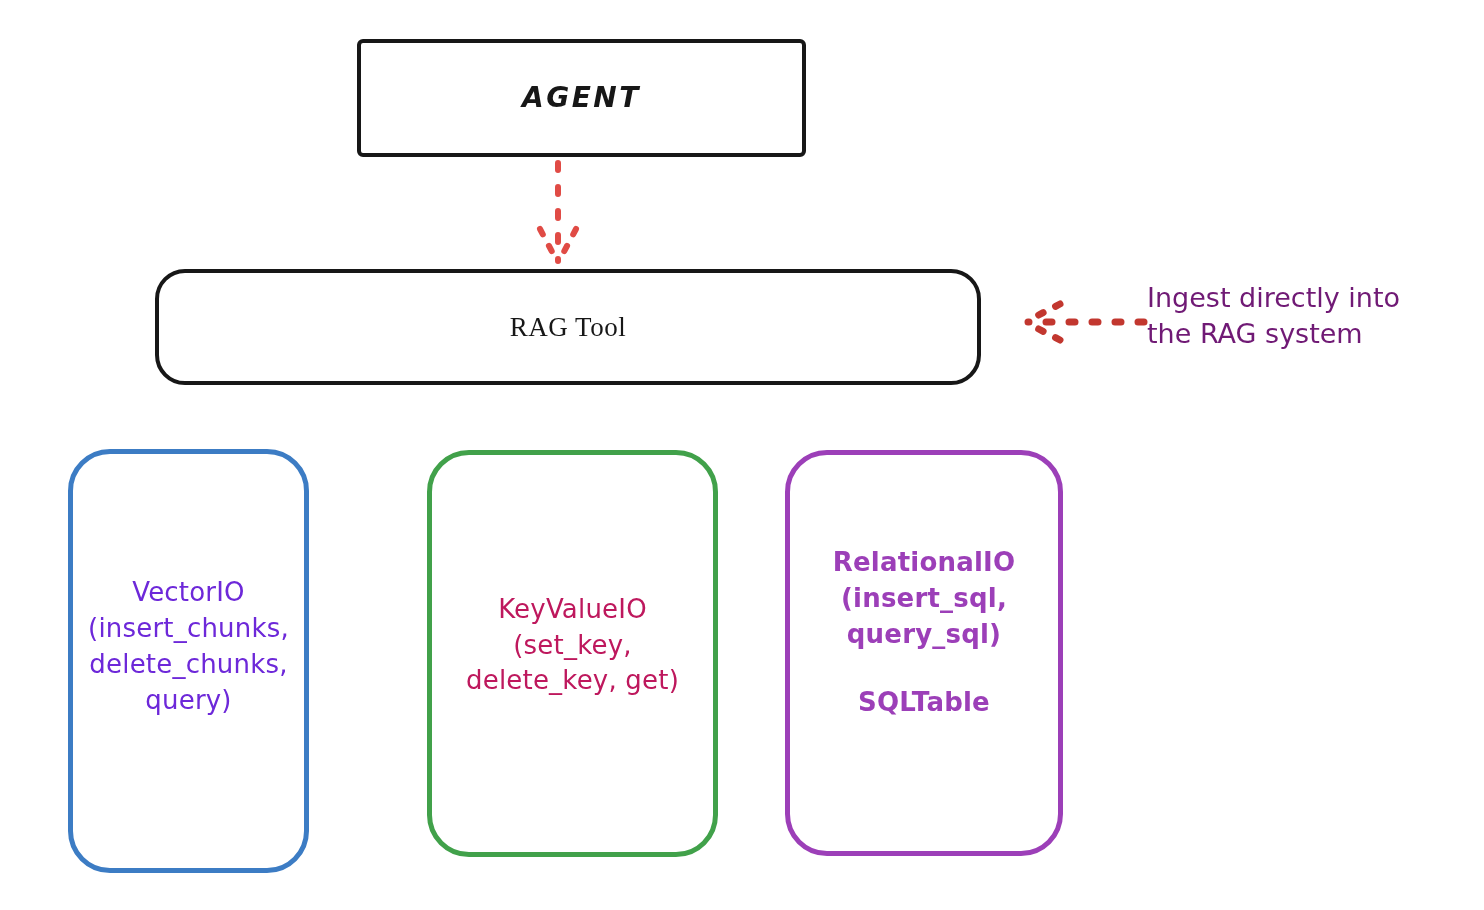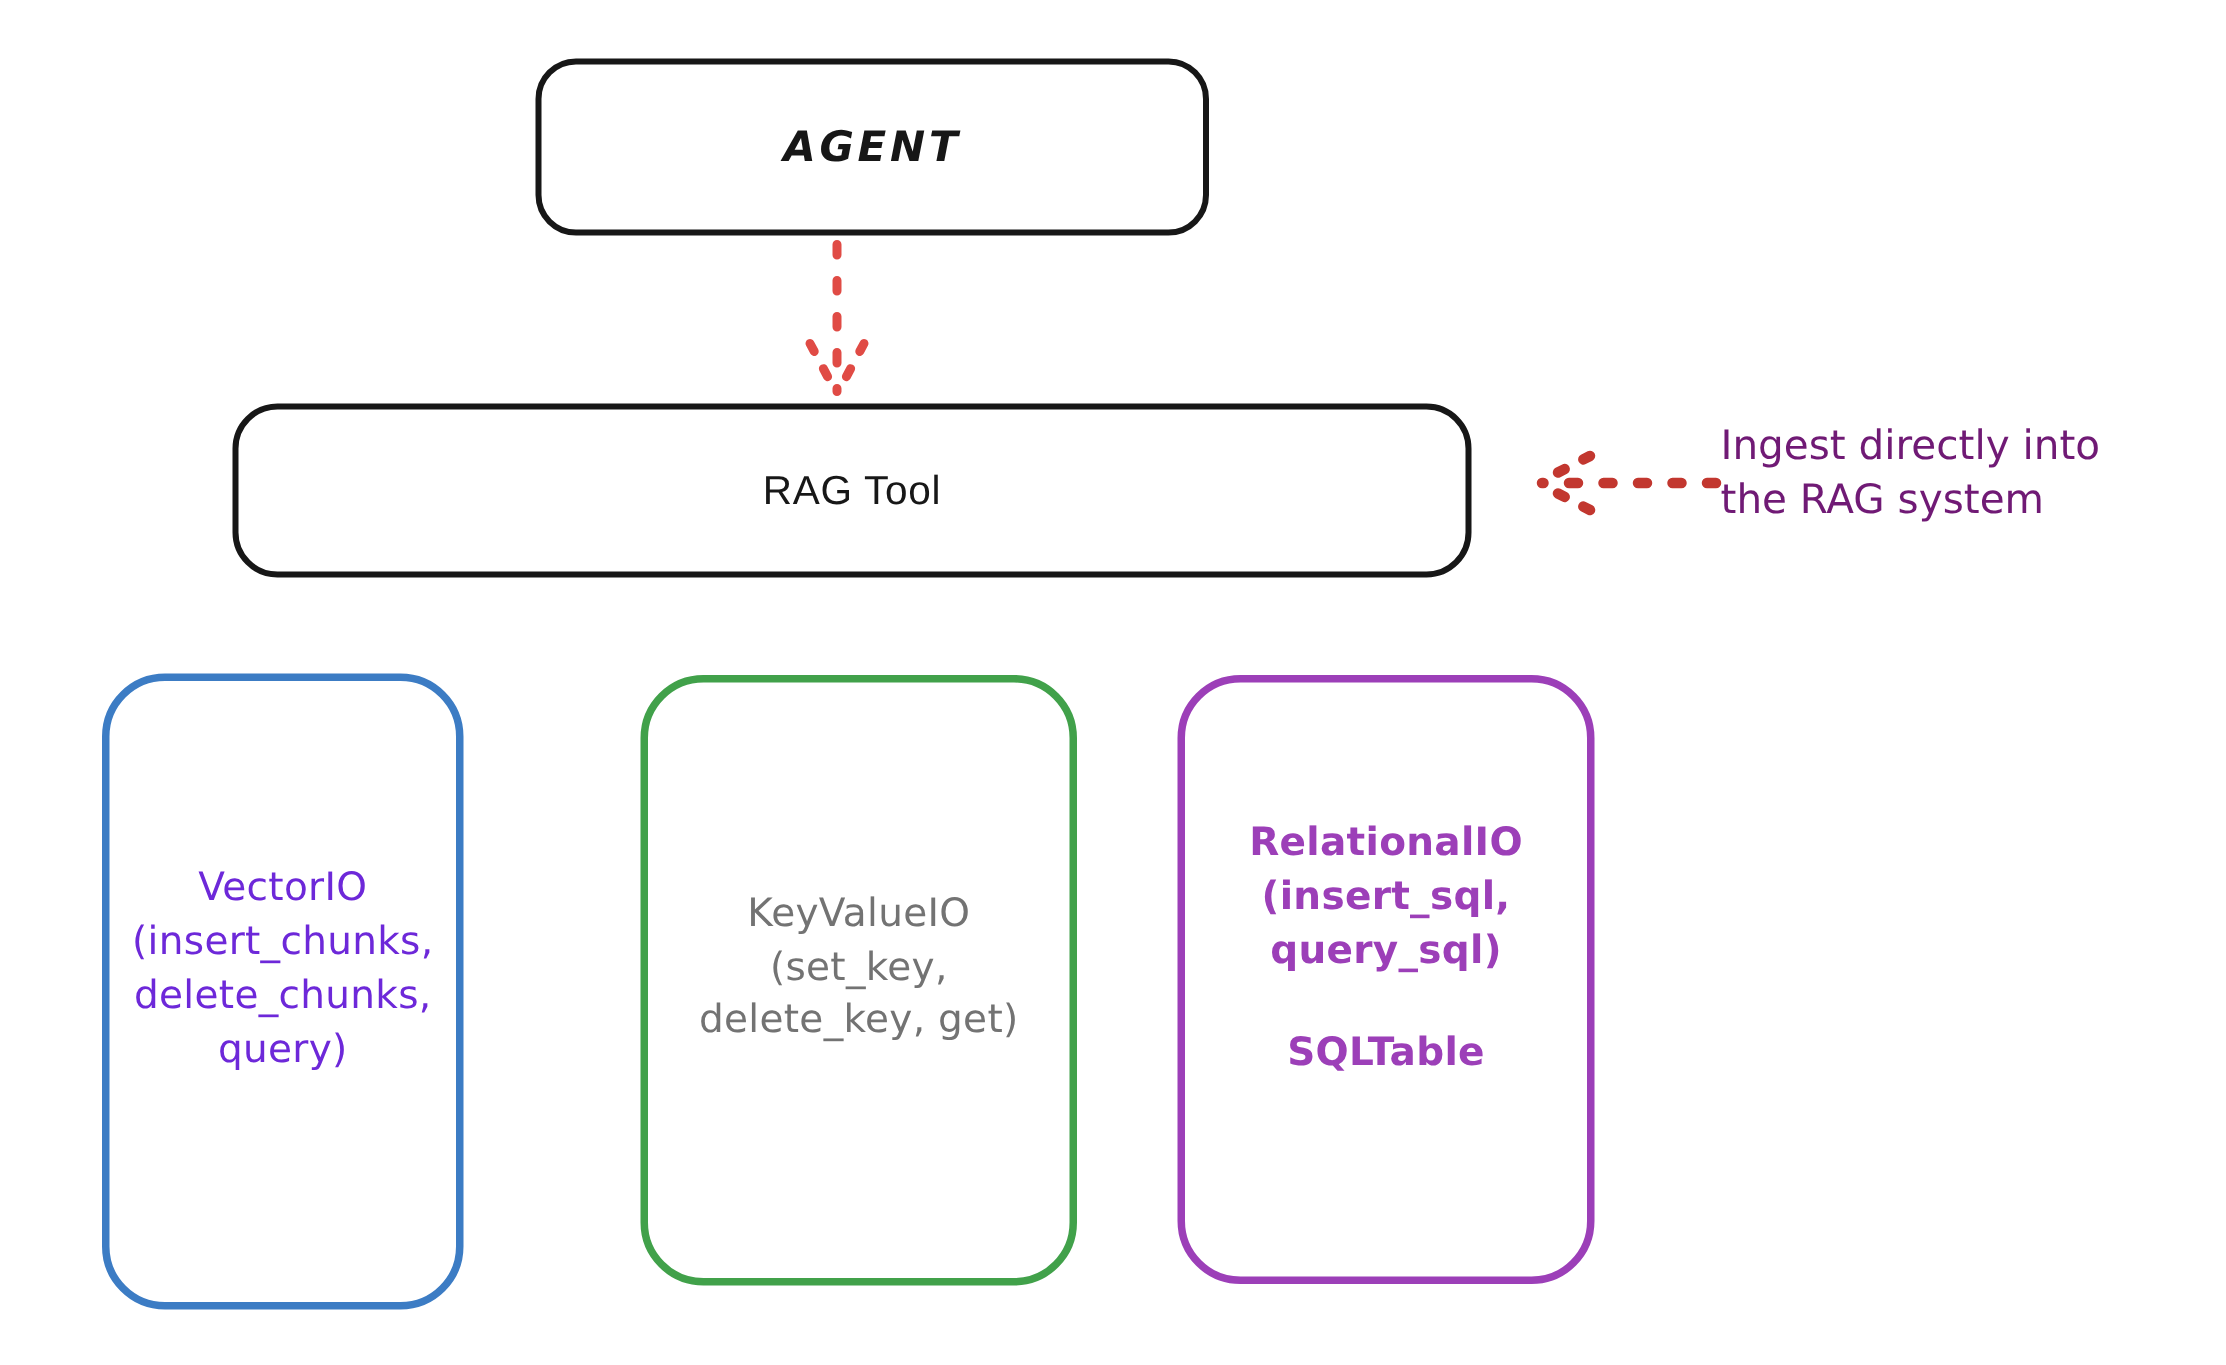--- a/index.html
+++ b/index.html
@@ -33,42 +33,42 @@
     line-height: 1.34;
   }
 
   
   #agent-node {
     left: 357px;
     top: 39px;
     width: 449px;
     height: 118px;
     border: 4px solid #171717;
-    border-radius: 27px;
+    border-radius: 6px;
   }
   #agent-node .node-label {
     font-family: "DejaVu Sans", sans-serif;
     font-style: italic;
     font-weight: 700;
     font-size: 28px;
     letter-spacing: 2.5px;
     color: #171717;
   }
 
   
   #ragtool-node {
     left: 155px;
     top: 269px;
     width: 826px;
     height: 116px;
     border: 4px solid #171717;
     border-radius: 30px;
   }
   #ragtool-node .node-label {
-    font-family: Liberation Sans, sans-serif;
+    font-family: Liberation Serif, serif;
     font-size: 27px;
     letter-spacing: 0.5px;
     color: #171717;
   }
 
   
   .provider {
     border-width: 5px;
     border-style: solid;
     border-radius: 42px;
@@ -98,21 +98,21 @@
     color: #6d28d9;
   }
   #vectorio-node .stack { transform: translateY(-14px); }
 
   #keyvalueio-node {
     left: 427px;
     top: 450px;
     width: 291px;
     height: 407px;
     border-color: #41a14a;
-    color: #737373;
+    color: #be185d;
   }
   #keyvalueio-node .stack { transform: translateY(-8px); }
 
   #relationalio-node {
     left: 785px;
     top: 450px;
     width: 278px;
     height: 406px;
     border-color: #9c3fb8;
     color: #9c3fb8;

